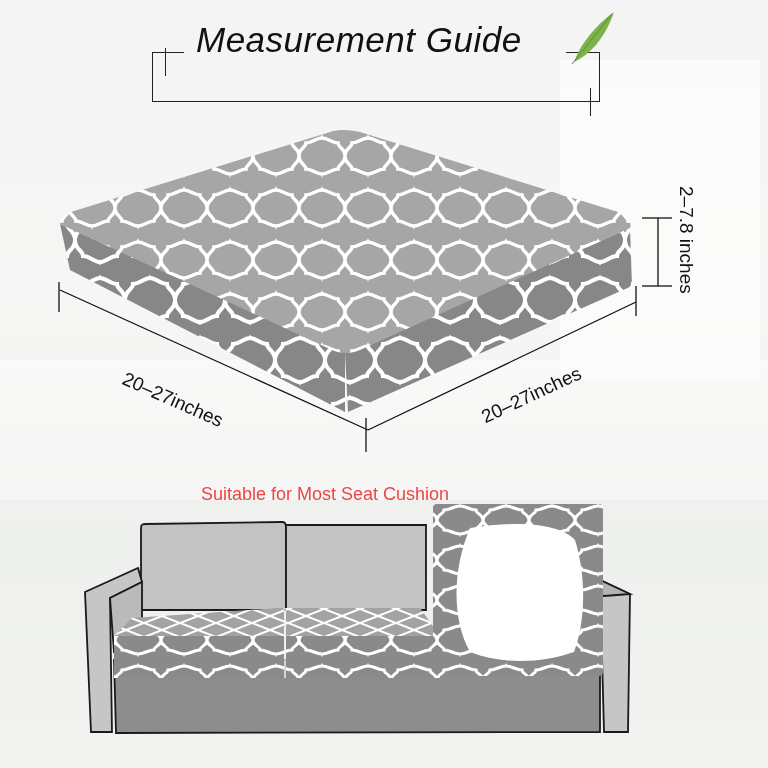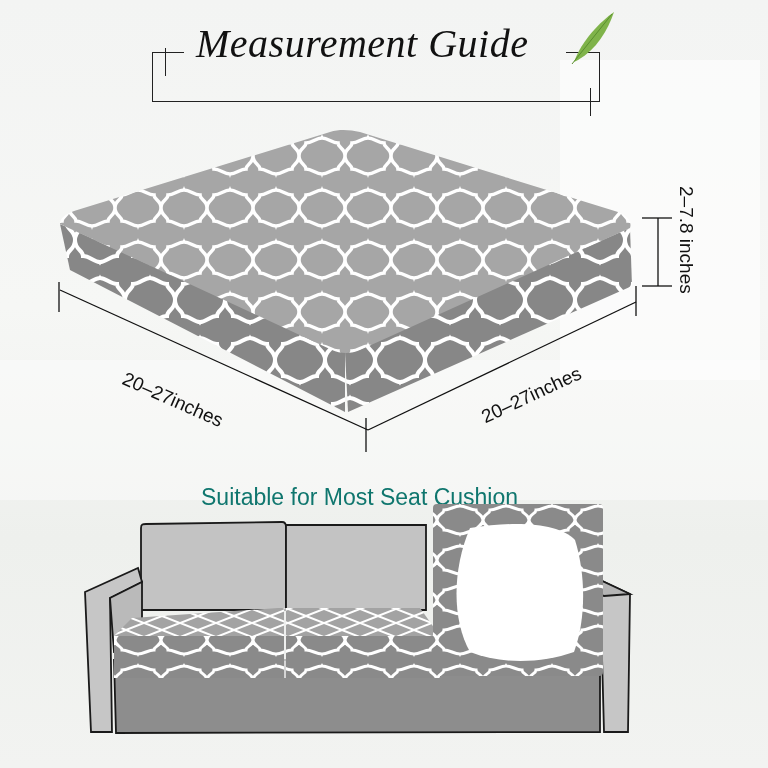--- a/index.html
+++ b/index.html
@@ -1,24 +1,24 @@
 <!DOCTYPE html>
 <html><head>
 <meta charset="utf-8">
 <style>
   html,body{margin:0;padding:0;}
   body{width:768px;height:768px;overflow:hidden;position:relative;
     background:linear-gradient(180deg,#f3f4f3 0%,#f6f7f5 40%,#eef0ed 70%,#f2f3f1 100%);
     font-family:"Liberation Sans",sans-serif;}
   .bg-window{position:absolute;background:rgba(255,255,255,0.55);}
-  .title{position:absolute;left:196px;top:20px;font-family:Liberation Serif, serif;font-style:italic;font-size:40px;color:#111;letter-spacing:0.5px;}
+  .title{position:absolute;left:196px;top:20px;font-family:Liberation Sans, sans-serif;font-style:italic;font-size:35px;color:#111;letter-spacing:0.5px;}
   .frame-line{position:absolute;background:#222;}
   .dim-label{position:absolute;font-size:19px;color:#111;white-space:nowrap;}
   svg{position:absolute;left:0;top:0;}
-  .subtitle{position:absolute;left:201px;top:484px;font-size:23px;color:#0f766e;}
+  .subtitle{position:absolute;left:201px;top:484px;font-size:18px;color:#ef4444;}
 </style>
 </head>
 <body>
 
 <div class="bg-window" style="left:560px;top:60px;width:200px;height:320px;"></div>
 <div class="bg-window" style="left:0;top:360px;width:768px;height:140px;background:rgba(255,255,255,0.4);"></div>
 
 <div class="frame-line" style="left:152px;top:52px;width:1px;height:50px;"></div>
 <div class="frame-line" style="left:152px;top:52px;width:32px;height:1px;"></div>
 <div class="frame-line" style="left:165px;top:48px;width:1px;height:28px;"></div>

